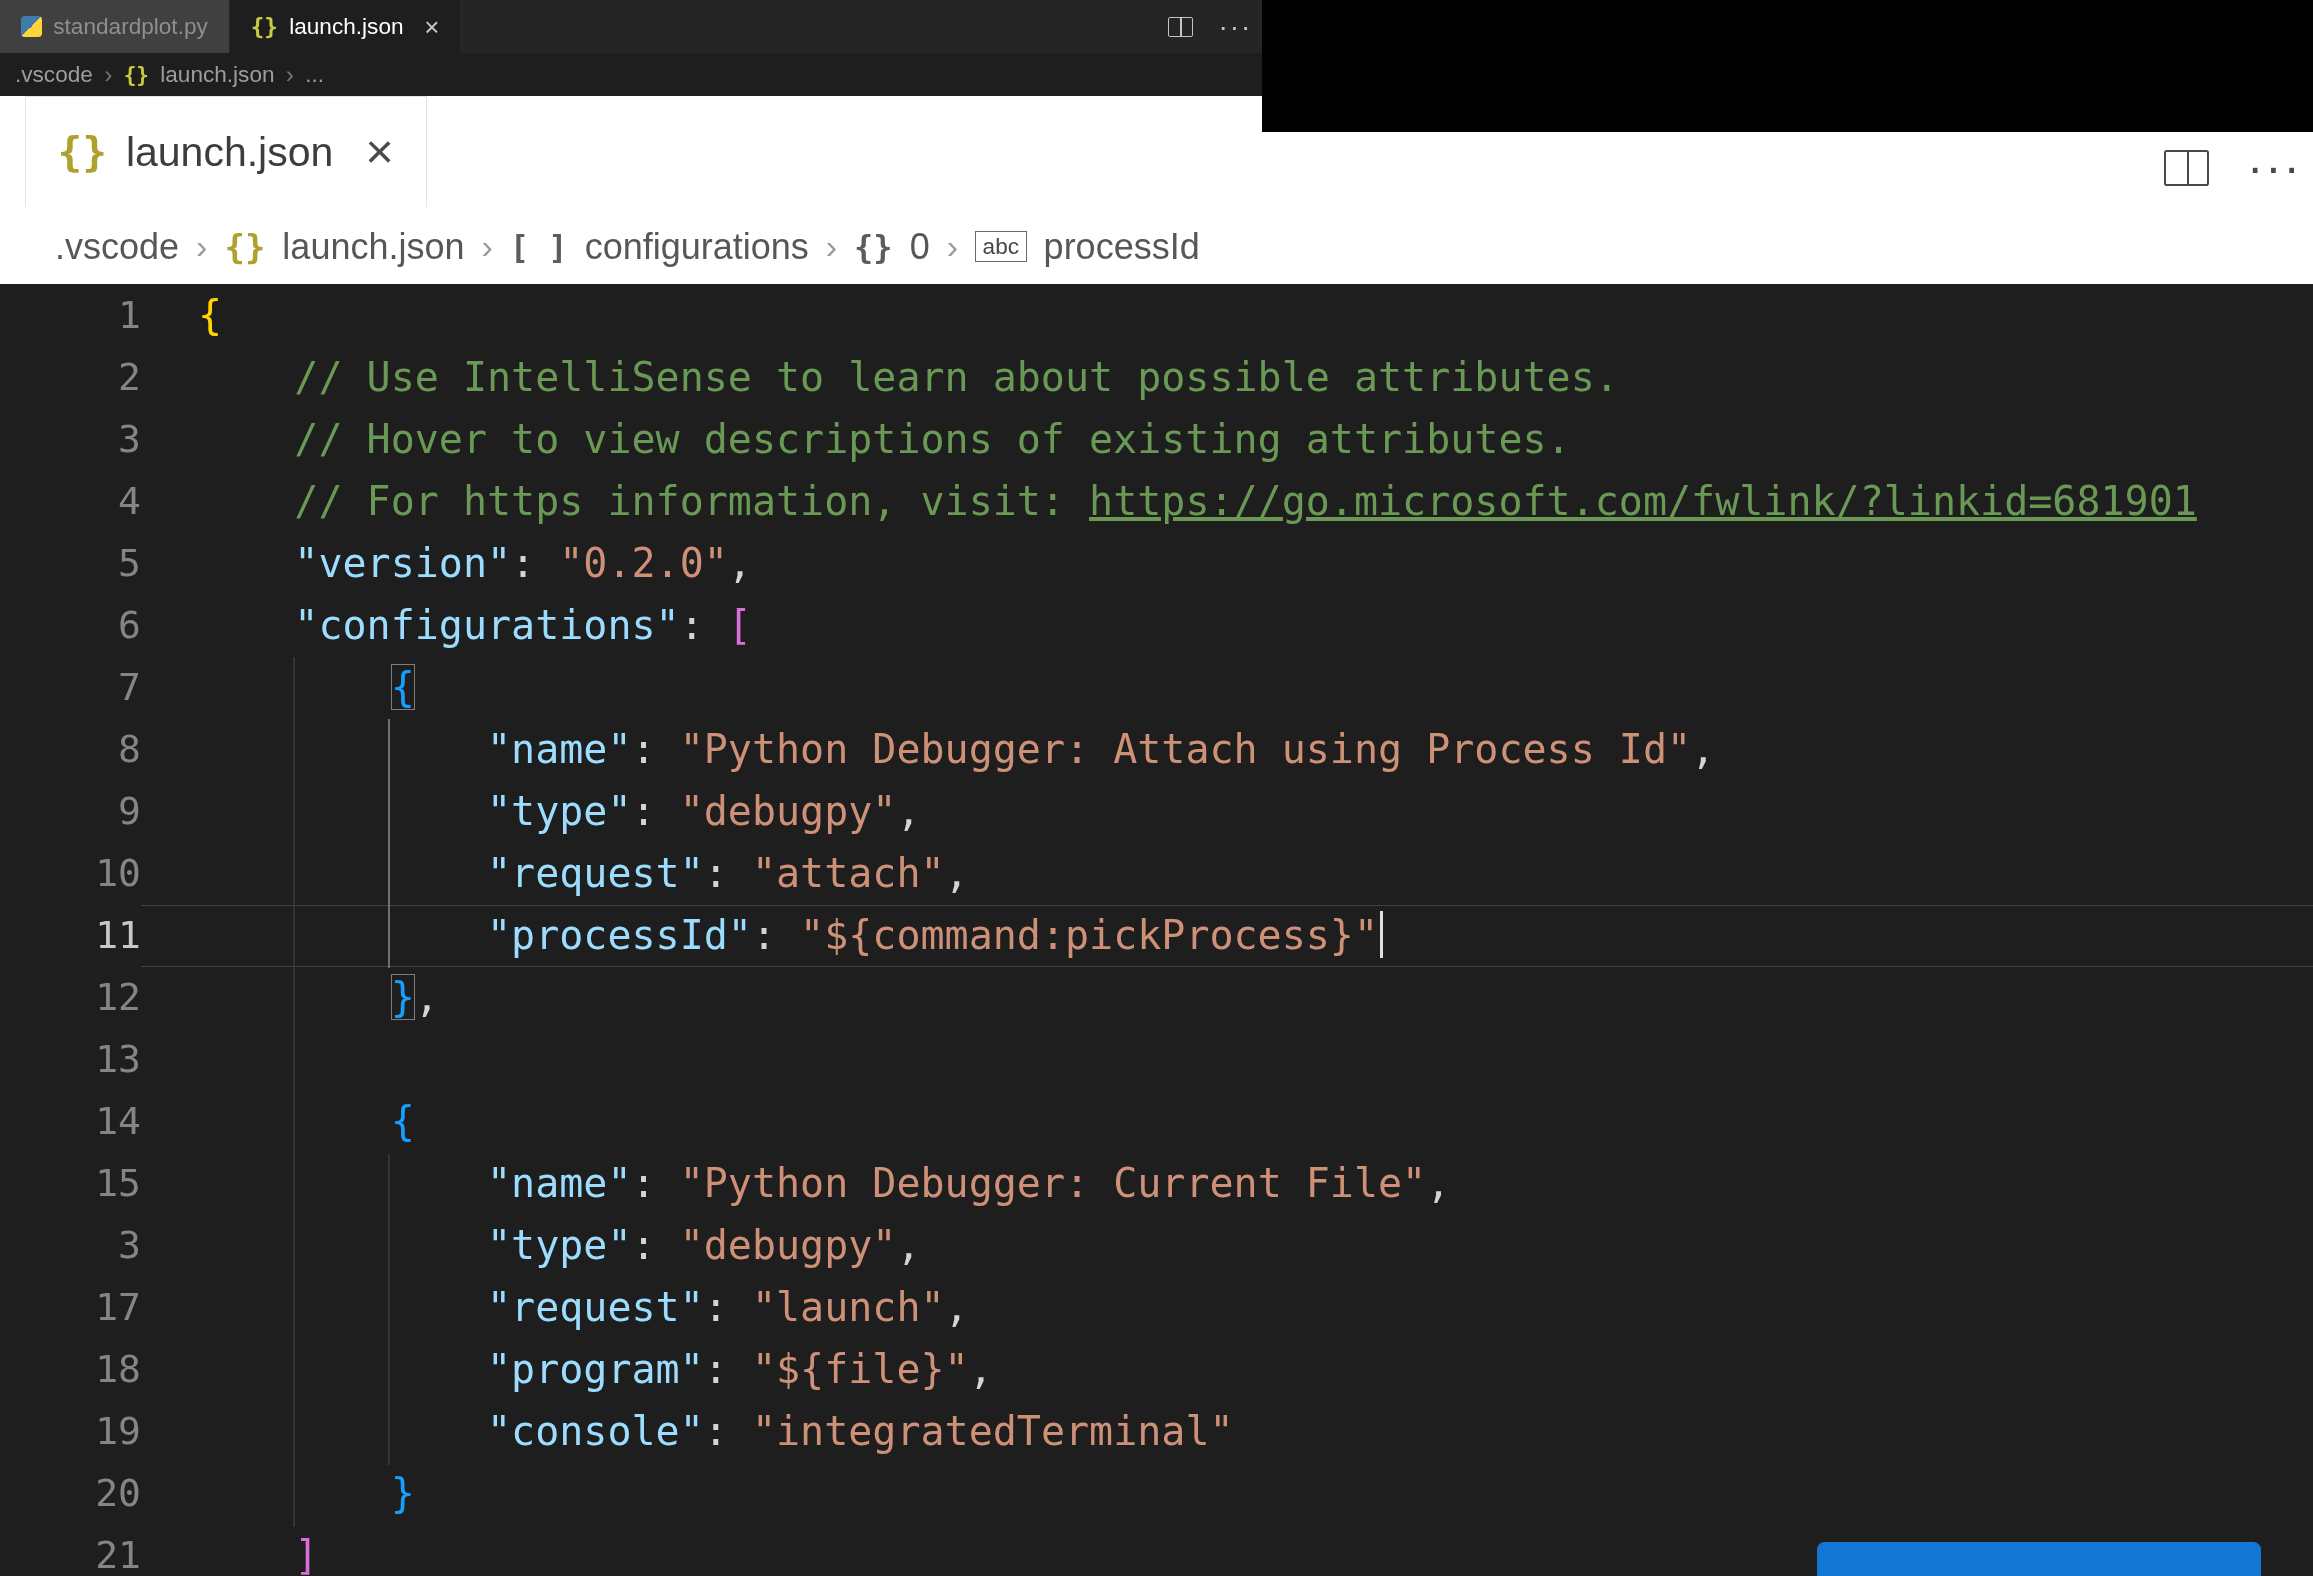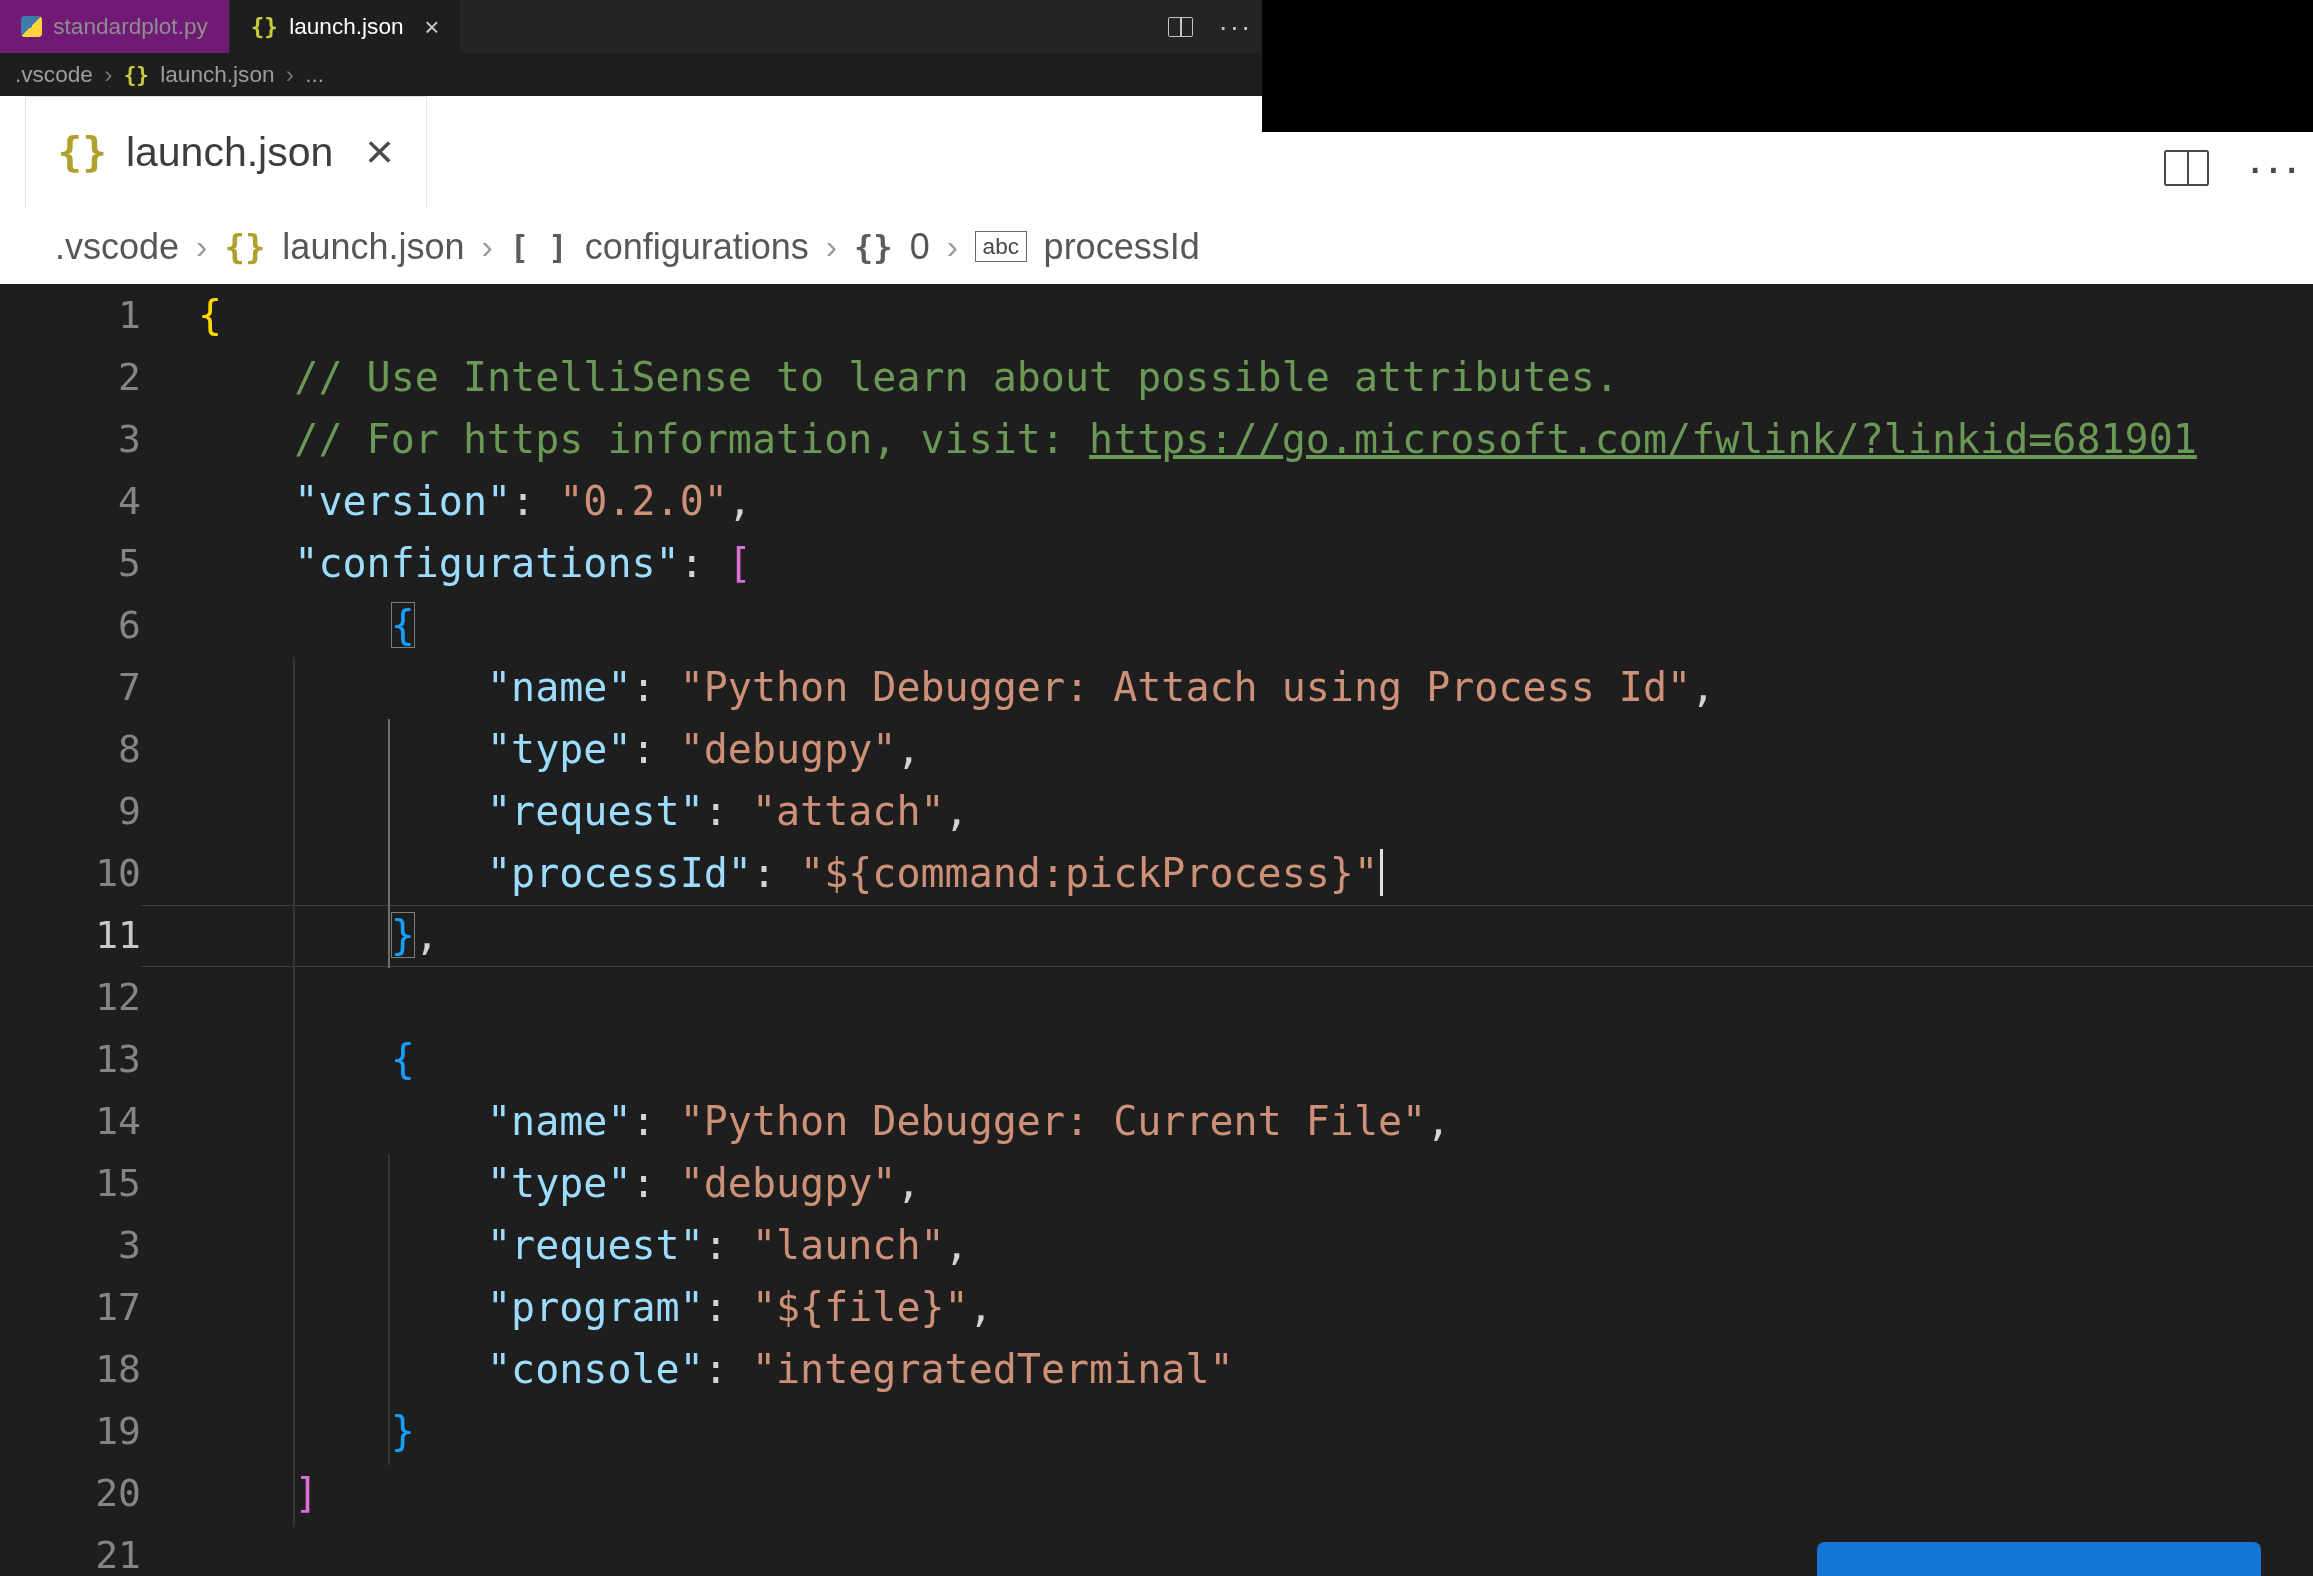--- a/index.html
+++ b/index.html
@@ -3,21 +3,21 @@
 <meta charset="utf-8">
 <title>launch.json</title>
 <style>
   html,body{margin:0;padding:0;background:#000;}
   .screen{position:relative;width:2314px;height:1576px;overflow:hidden;background:#1e1e1e;
           font-family:"Liberation Sans",sans-serif;}
 
   
   .mini-tabbar{position:absolute;left:0;top:0;width:2314px;height:53px;background:#252526;display:flex;align-items:stretch;z-index:2;}
   .mini-tab{display:flex;align-items:center;gap:11.3px;padding:0 21px;font-size:22.6px;}
-  .mini-tab.inactive{background:#701a75;color:#8f8f8f;margin-right:0.9px;}
+  .mini-tab.inactive{background:#404040;color:#8f8f8f;margin-right:0.9px;}
   .mini-tab.active{background:#1e1e1e;color:#ffffff;}
   .py-icon{width:21px;height:21px;border-radius:3.8px;background:linear-gradient(135deg,#3f7cac 0 50%,#ffd43b 50% 100%);}
   .json-ic{font-family:"DejaVu Sans Mono",monospace;font-weight:bold;color:#cbcb41;font-size:22.6px;}
   .mini-close{font-size:26px;color:#c8c8c8;margin-left:9.4px;line-height:1;}
   .mini-actions{position:absolute;left:1168px;top:0;height:53px;display:flex;align-items:center;gap:26px;color:#c5c5c5;}
   .split-ic{position:relative;width:22.6px;height:18px;border:1.9px solid #c5c5c5;border-radius:1.9px;}
   .split-ic::after{content:"";position:absolute;top:0;bottom:0;left:50%;width:1.9px;background:#c5c5c5;}
   .dots{font-size:28px;line-height:1;letter-spacing:1.9px;}
   .mini-crumbs{position:absolute;left:0;top:53px;width:2314px;height:43px;background:#1e1e1e;display:flex;align-items:center;gap:11.3px;padding-left:15px;font-size:22.6px;color:#9d9d9d;box-sizing:border-box;z-index:2;}
   .mini-crumbs .sep{color:#767676;font-size:24.5px;}
@@ -149,20 +149,21 @@
         <div class="gutter-line">3</div>
         <div class="gutter-line">17</div>
         <div class="gutter-line">18</div>
         <div class="gutter-line">19</div>
         <div class="gutter-line">20</div>
         <div class="gutter-line">21</div>
       </div>
     <div class="code">
         <div class="code-line"><span class="tok-b1">{</span></div>
         <div class="code-line"><span class="tok-ws">    </span><span class="tok-com">// Use IntelliSense to learn about possible attributes.</span></div>
+        <div class="code-line"><span class="tok-ws">    </span><span class="tok-com">// Hover to view descriptions of existing attributes.</span></div>
         <div class="code-line"><span class="tok-ws">    </span><span class="tok-com">// For https information, visit: </span><span class="tok-link">https://go.microsoft.com/fwlink/?linkid=681901</span></div>
         <div class="code-line"><span class="tok-ws">    </span><span class="tok-key">"version"</span><span class="tok-pu">: </span><span class="tok-str">"0.2.0"</span><span class="tok-pu">,</span></div>
         <div class="code-line"><span class="tok-ws">    </span><span class="tok-key">"configurations"</span><span class="tok-pu">: </span><span class="tok-b2">[</span></div>
         <div class="code-line"><span class="tok-ws">        </span><span class="tok-b3 tok-match">{</span></div>
         <div class="code-line"><span class="tok-ws">            </span><span class="tok-key">"name"</span><span class="tok-pu">: </span><span class="tok-str">"Python Debugger: Attach using Process Id"</span><span class="tok-pu">,</span></div>
         <div class="code-line"><span class="tok-ws">            </span><span class="tok-key">"type"</span><span class="tok-pu">: </span><span class="tok-str">"debugpy"</span><span class="tok-pu">,</span></div>
         <div class="code-line"><span class="tok-ws">            </span><span class="tok-key">"request"</span><span class="tok-pu">: </span><span class="tok-str">"attach"</span><span class="tok-pu">,</span></div>
         <div class="code-line"><span class="tok-ws">            </span><span class="tok-key">"processId"</span><span class="tok-pu">: </span><span class="tok-str">"${command:pickProcess}"</span><span class="tok-cursor"></span></div>
         <div class="code-line"><span class="tok-ws">        </span><span class="tok-b3 tok-match">}</span><span class="tok-pu">,</span></div>
         <div class="code-line"></div>

